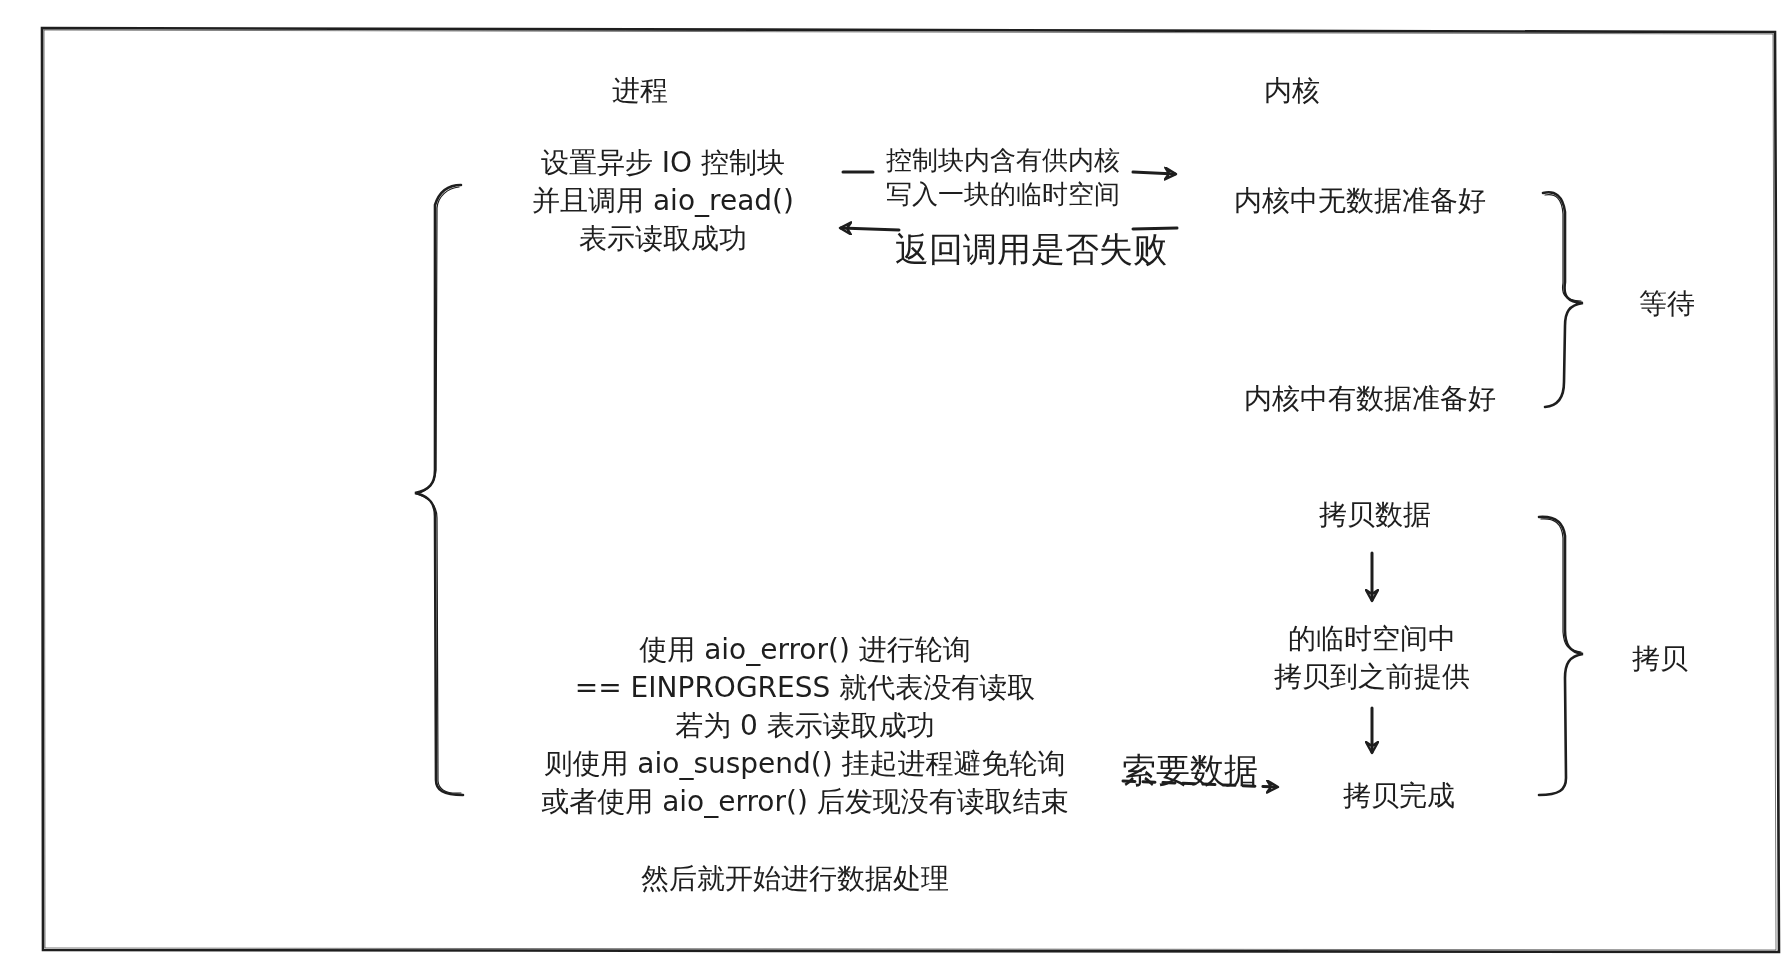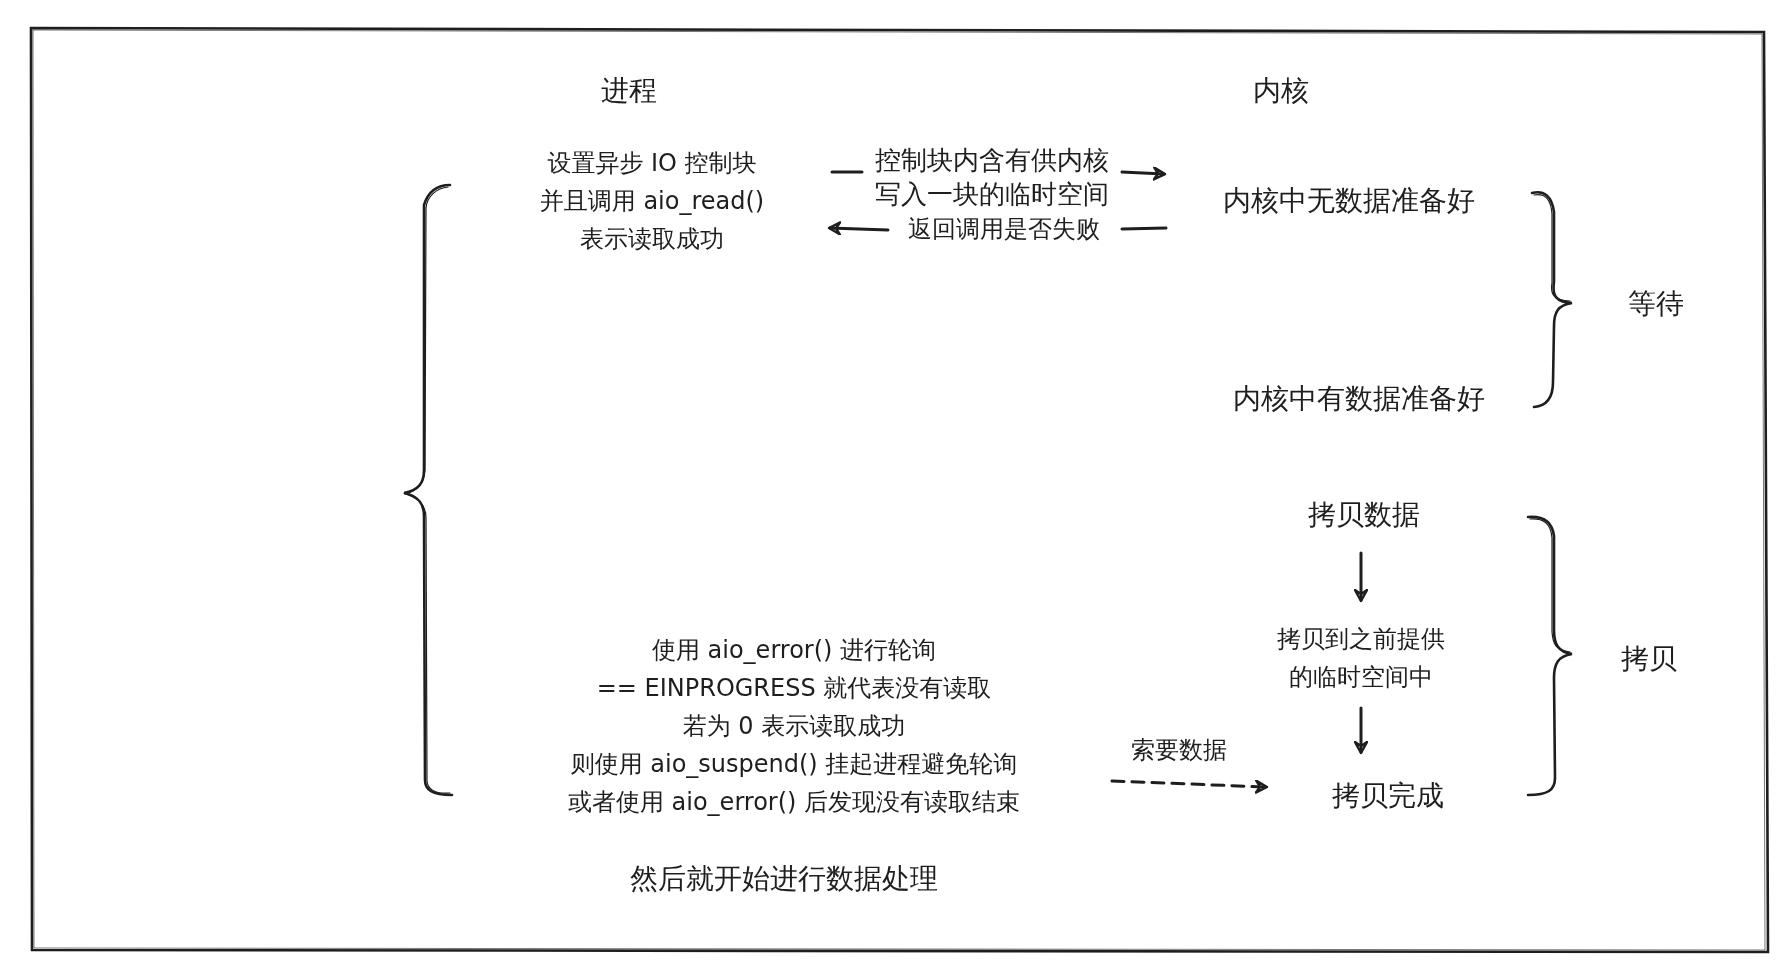--- a/index.html
+++ b/index.html
@@ -1,22 +1,22 @@
 <!DOCTYPE html>
 <html><head>
 <meta charset="utf-8">
 <style>
   html, body { margin: 0; padding: 0; background: #ffffff; }
   body { width: 1792px; height: 979px; position: relative; overflow: hidden;
          font-family: "DejaVu Sans", "Liberation Sans", sans-serif; color: #1e1e1e; }
-  #canvas { position: absolute; left: 4px; top: 0; width: 1756px; height: 979px; }
+  #canvas { position: absolute; left: 15px; top: 0; width: 1756px; height: 979px; }
   .t { position: absolute; font-size: 28px; line-height: 38px; text-align: center; white-space: nowrap; color: #1e1e1e; }
-  .t.small { font-size: 24px; line-height: 34px; }
+  .t.small { font-size: 34px; line-height: 34px; margin-top: 20px; }
   .block { position: absolute; text-align: center; white-space: nowrap; }
-  .block div { font-size: 24px; line-height: 38px; }
+  .block div { font-size: 28px; line-height: 38px; }
   .block.small div { font-size: 26px; line-height: 34px; }
   svg { position: absolute; left: 0; top: 0; }
 </style>
 </head>
 <body>
 
 <div id="canvas">
 
   <svg width="1792" height="979" viewBox="0 0 1792 979">
     <defs>
@@ -74,22 +74,22 @@
   <div class="block small" style="left:848px; top:143px; width:280px;">
     <div>控制块内含有供内核</div>
     <div>写入一块的临时空间</div>
   </div>
   <div class="t small" style="left:880px; top:212px; width:240px;">返回调用是否失败</div>
 
   <div class="t" style="left:1195px; top:182px; width:300px;">内核中无数据准备好</div>
   <div class="t" style="left:1205px; top:380px; width:300px;">内核中有数据准备好</div>
   <div class="t" style="left:1280px; top:496px; width:160px;">拷贝数据</div>
   <div class="block" style="left:1232px; top:620px; width:250px;">
+    <div>的临时空间中</div>
     <div>拷贝到之前提供</div>
-    <div>的临时空间中</div>
   </div>
   <div class="t" style="left:1280px; top:777px; width:160px;text-align:right;">拷贝完成</div>
 
   <div class="t" style="left:1612px; top:285px; width:80px;">等待</div>
   <div class="t" style="left:1605px; top:640px; width:80px;">拷贝</div>
 
   <div class="block" style="left:470px; top:631px; width:640px;">
     <div>使用 aio_error() 进行轮询</div>
     <div>== EINPROGRESS 就代表没有读取</div>
     <div>若为 0 表示读取成功</div>

